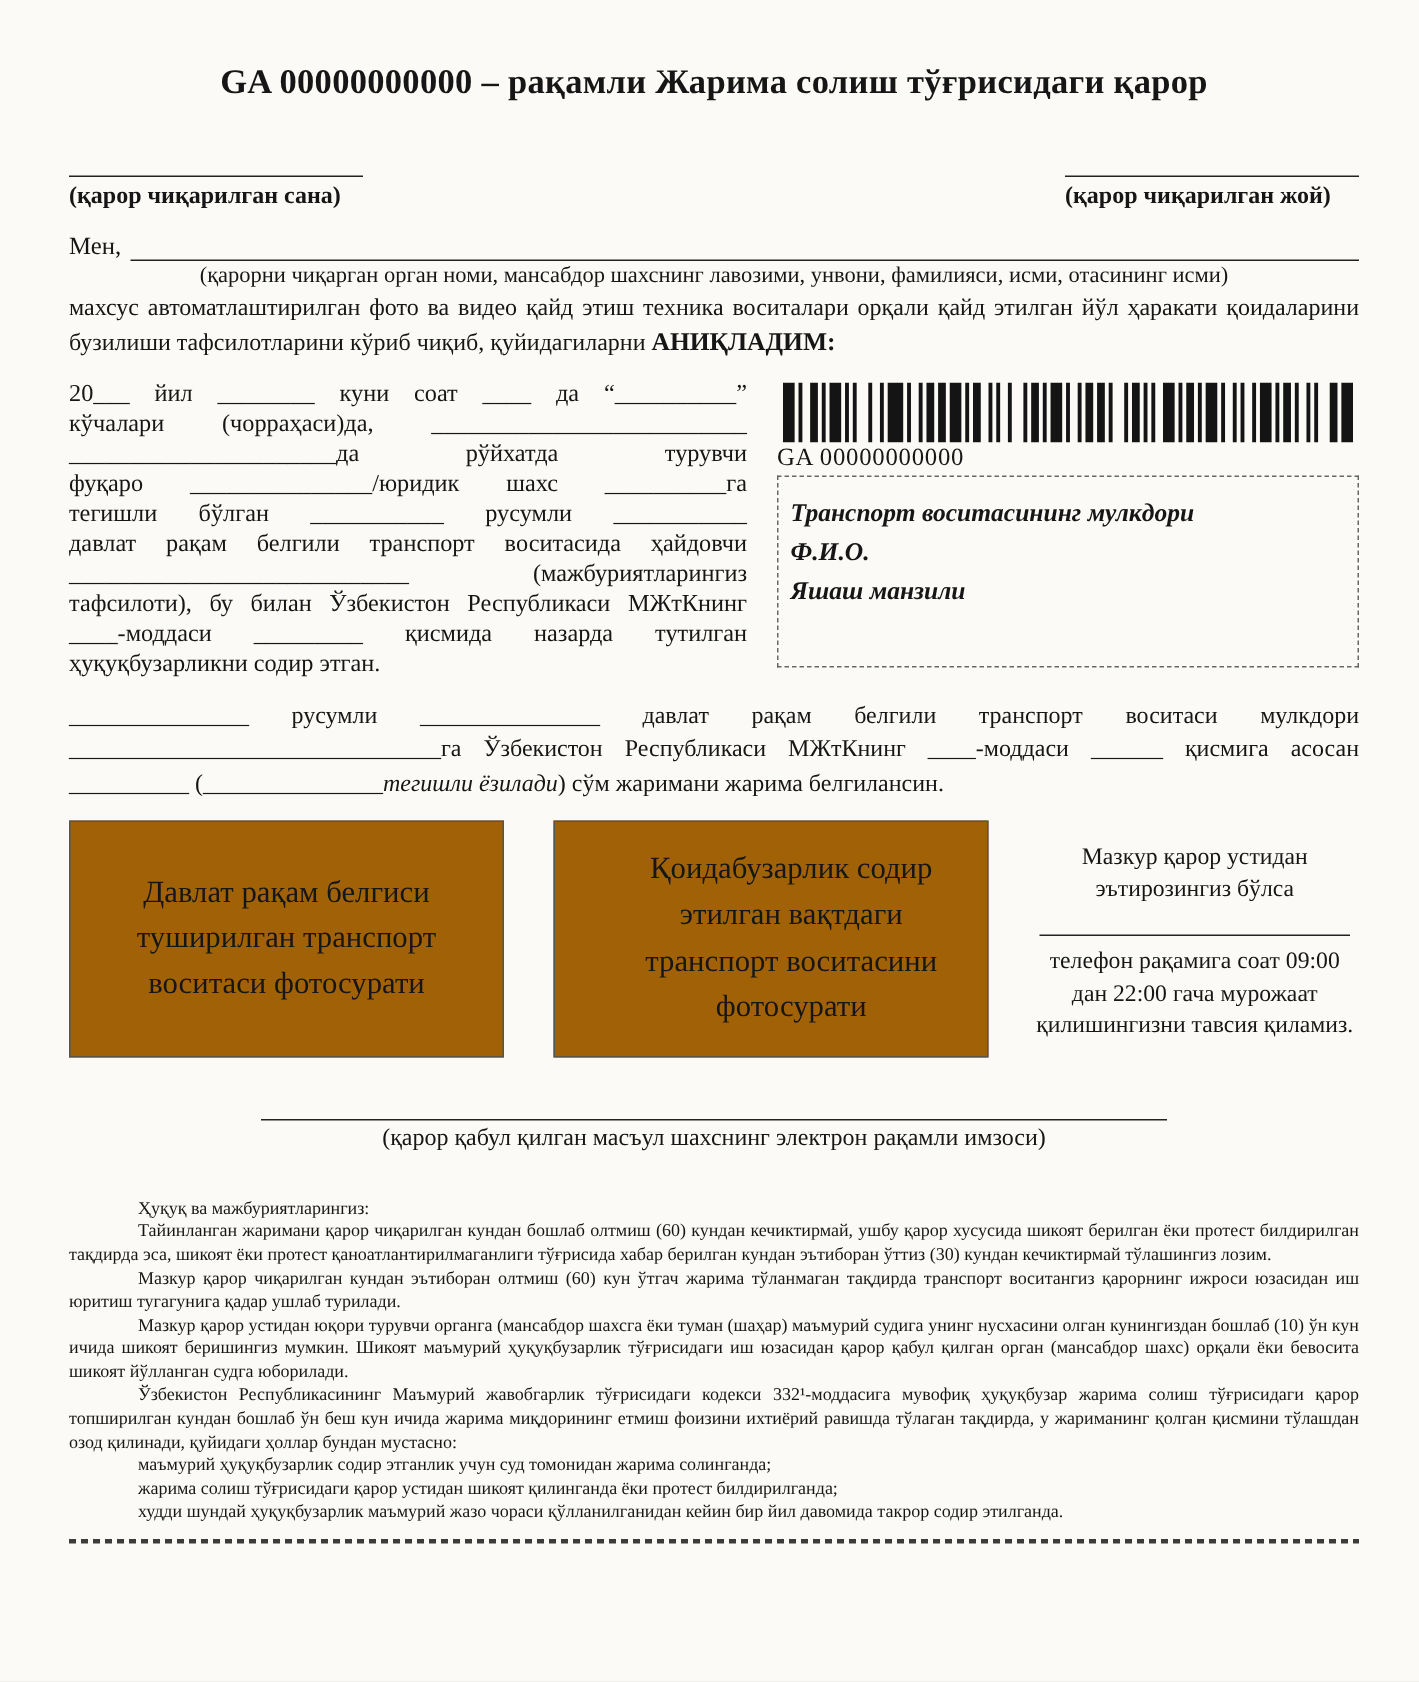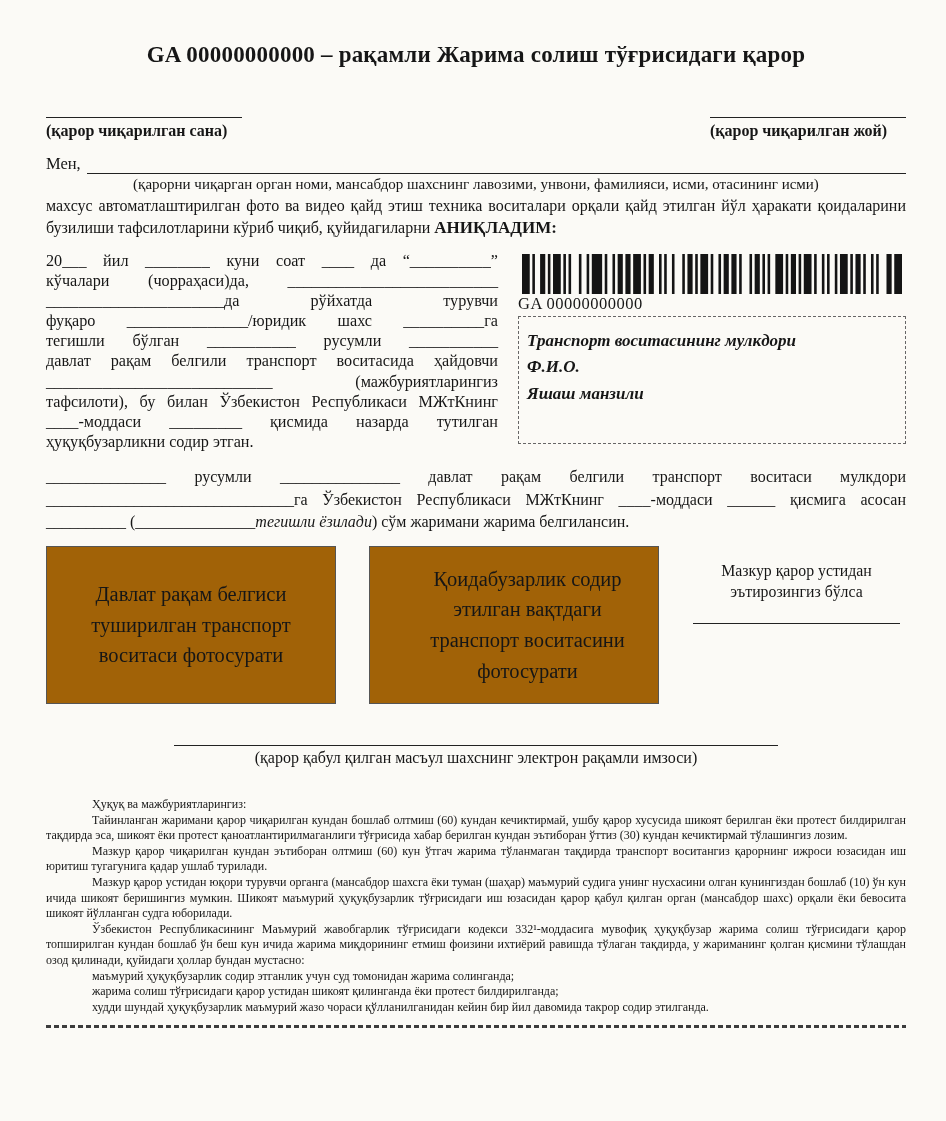--- a/index.html
+++ b/index.html
@@ -168,20 +168,21 @@
   <div class="boxes-row">
     <div class="photo-box">
       <span>Давлат рақам белгиси туширилган транспорт воситаси фотосурати</span>
     </div>
     <div class="photo-box">
       <span>Қоидабузарлик содир этилган вақтдаги транспорт воситасини фотосурати</span>
     </div>
     <div class="appeal">
       <div>Мазкур қарор устидан эътирозингиз бўлса</div>
       <div class="line"></div>
+      <div>телефон рақамига соат 09:00 дан 22:00 гача мурожаат қилишингизни тавсия қиламиз.</div>
     </div>
   </div>
 
   <div class="signature">
     <div class="line"></div>
     <div>(қарор қабул қилган масъул шахснинг электрон рақамли имзоси)</div>
   </div>
 
   <div class="rights">
     <p>Ҳуқуқ ва мажбуриятларингиз:</p>

